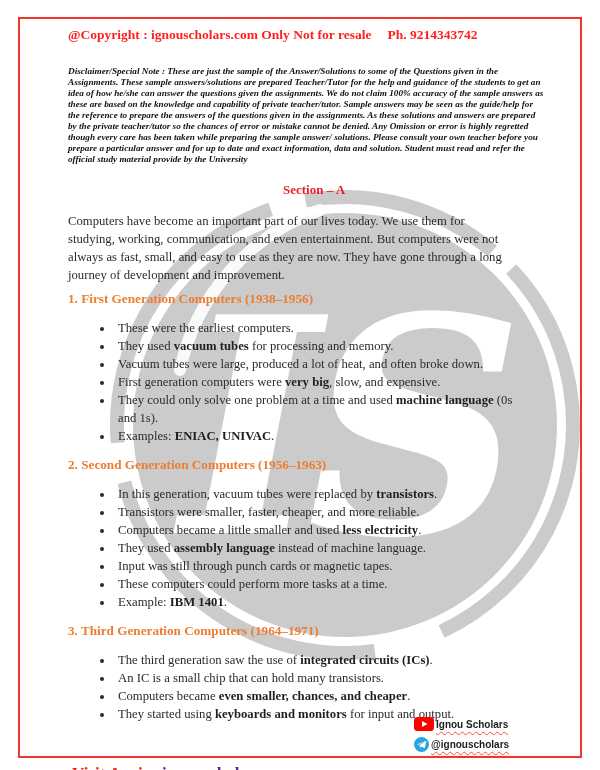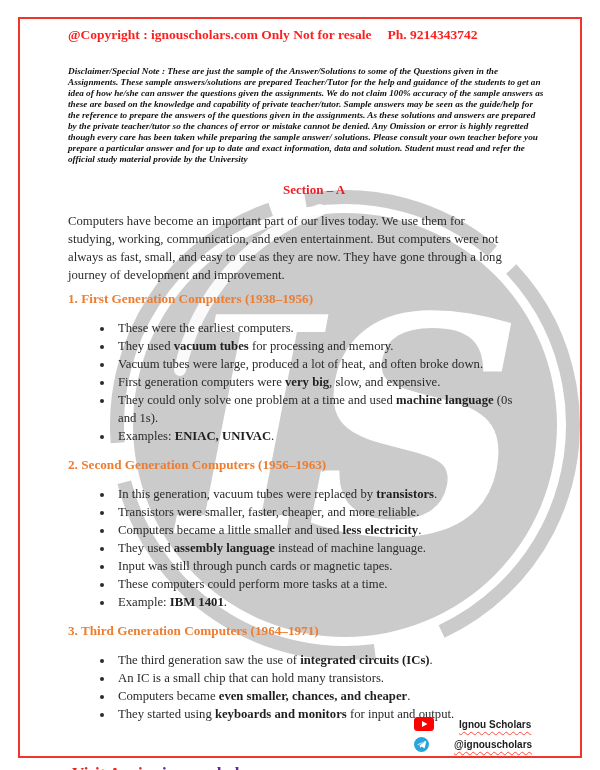--- a/index.html
+++ b/index.html
@@ -45,21 +45,21 @@
   .visit{
     position:absolute;left:72px;top:764px;z-index:1;display:flex;
     font-weight:bold;font-size:17px;line-height:19px;
   }
   .visit-label{color:var(--visit_red,#e8251b);}
   .visit-site{color:var(--visit_purple,#5b2b93);text-decoration:underline;}
   .social{
     position:absolute;left:414px;top:717px;z-index:1;display:flex;flex-direction:column;gap:6px;
     font-family:"Liberation Sans", sans-serif;
   }
-  .social-row{display:flex;align-items:center;gap:25px;}
+  .social-row{display:flex;align-items:center;gap:2px;}
   .social-label{
     font-size:10px;font-weight:bold;color:#1c1c1c;
     text-decoration:underline wavy var(--squiggle_red,#ff4a3d);
     text-decoration-thickness:1px;text-underline-offset:3px;
   }
 </style>
 </head>
 <body>
 
 <div class="canvas">

